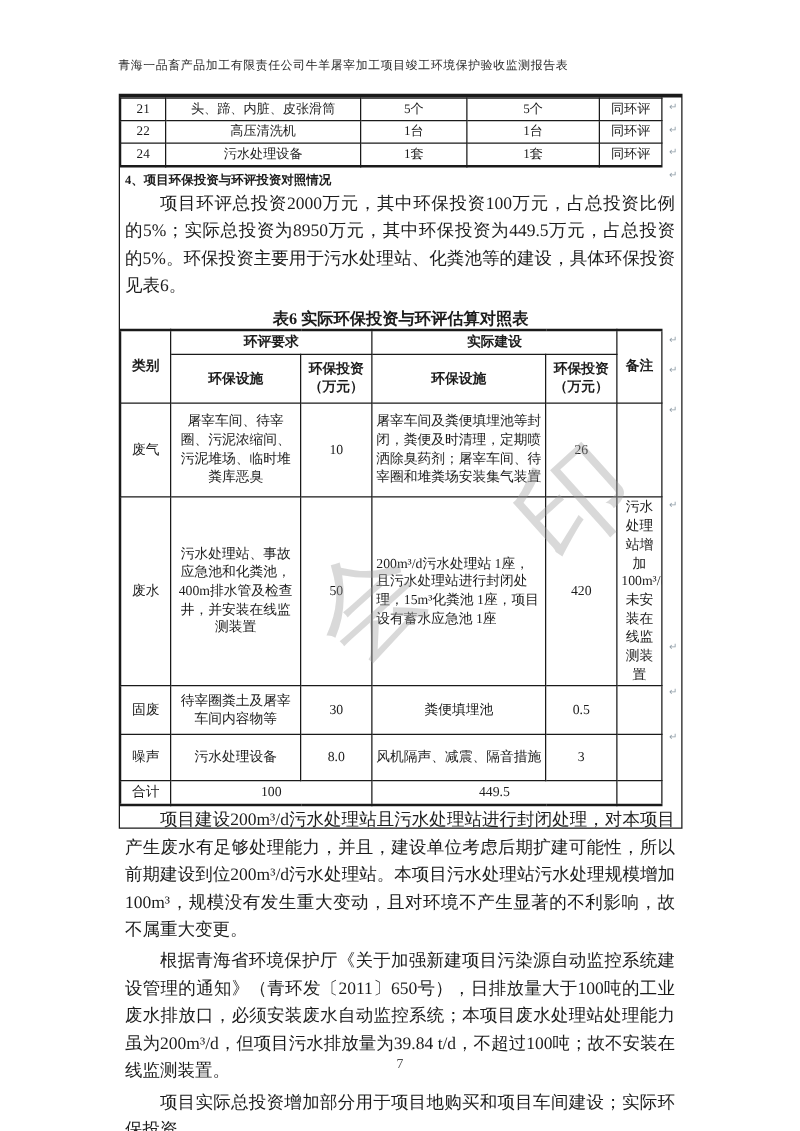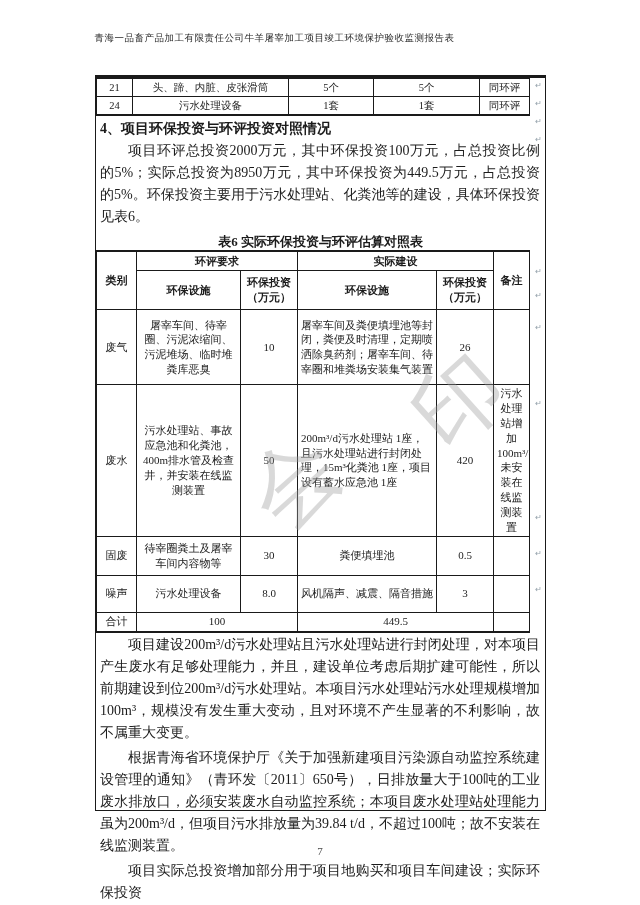--- a/index.html
+++ b/index.html
@@ -1,35 +1,35 @@
 <!DOCTYPE html>
 <html><head>
 <meta charset="utf-8">
 <style>
   html,body{margin:0;padding:0;}
   body{
     width:640px;height:905px;background:#ffffff;position:relative;overflow:hidden;
     font-family:"Liberation Serif","DejaVu Serif",serif;color:#1c1c1c;
   }
   .doc-header{
-    position:absolute;top:32px;left:0;width:549px;text-align:center;
+    position:absolute;top:46px;left:0;width:549px;text-align:center;
     font-size:9.5px;color:#2a2a2a;letter-spacing:0.5px;
   }
   .frame{
-    position:absolute;left:95px;top:75px;width:451px;height:736px;
+    position:absolute;left:95px;top:75px;width:451px;height:588px;
     border:1.5px solid #1a1a1a;border-top-width:3px;box-sizing:border-box;
   }
   table{border-collapse:collapse;table-layout:fixed;margin:0;}
   td{border:1px solid #1a1a1a;overflow:hidden;}
   .equip{width:433px;border-bottom:2px solid #1a1a1a;}
   .equip td{
     height:17px;text-align:center;font-size:10.5px;padding:0 2px;line-height:1.1;
   }
   .sec-heading{
-    font-weight:bold;font-size:14px;padding:4px 4px 1px 4px;line-height:1.3;
+    font-weight:bold;font-size:10px;padding:4px 4px 1px 4px;line-height:1.3;
   }
   .para{
     margin:1px 0 0 0;padding:0 5px 2px 4px;font-size:14px;line-height:22px;
     text-align:justify;text-indent:2em;
   }
   .tbl-title{
     text-align:center;font-weight:bold;font-size:13px;margin:3px 0 1px 0;height:16px;
   }
   .invest{width:433px;border-top:2px solid #1a1a1a;border-bottom:2px solid #1a1a1a;}
   .invest td{
@@ -73,20 +73,27 @@
         <col style="width:85px">
         <col style="width:106px">
         <col style="width:50px">
       </colgroup>
     <tbody>
       <tr>
         <td>21</td>
         <td>头、蹄、内脏、皮张滑筒</td>
         <td>5个</td>
         <td>5个</td>
+        <td>同环评</td>
+      </tr>
+      <tr>
+        <td>22</td>
+        <td>高压清洗机</td>
+        <td>1台</td>
+        <td>1台</td>
         <td>同环评</td>
       </tr>
       <tr>
         <td>24</td>
         <td>污水处理设备</td>
         <td>1套</td>
         <td>1套</td>
         <td>同环评</td>
       </tr>
     </tbody>

